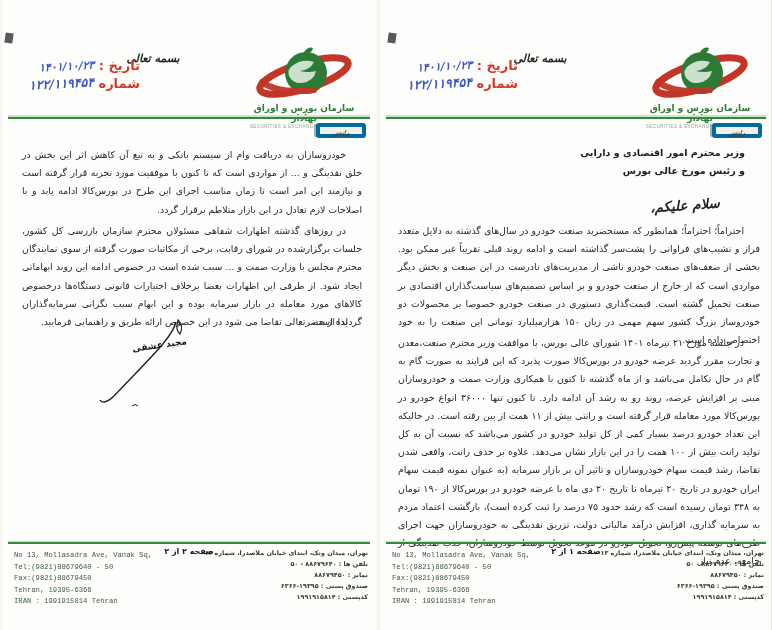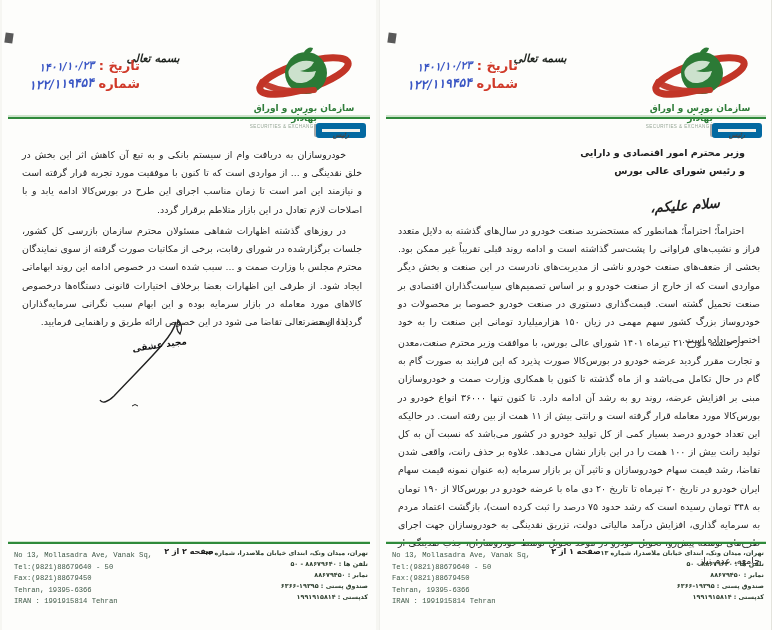--- a/index.html
+++ b/index.html
@@ -37,21 +37,21 @@
     transform:rotate(-3deg); display:inline-block; white-space:nowrap;
     font-family:"DejaVu Serif", serif;
   }
   .hdr-value.num { font-size:12.5px; }
   .hrule {
     position:absolute; top:115px; left:6px; right:6px; height:4px;
     background:linear-gradient(#cde4cb 0 45%, #2f8a3b 45% 100%);
   }
   .stamp {
     position:absolute; top:123px; right:10px; width:50px; height:15px;
-    background:#f1f1ec; border:6px solid #0369a1; border-radius:3px;
+    background:#f1f1ec; border:4px solid #0369a1; border-radius:3px;
     box-shadow:-3px 0 0 -1px #aaa;
     font-size:7px; font-style:italic; font-weight:bold; color:#444;
     text-align:center; line-height:13px; direction:rtl;
   }
   
   .recipient {
     position:absolute; top:144px; right:27px; direction:rtl; text-align:right;
     font-size:9.6px; font-weight:bold; color:#1e1e1e; line-height:17.5px;
   }
   .greeting {
@@ -185,21 +185,21 @@
       <span class="hdr-label">شماره</span>
       <span class="hdr-value num">۱۲۲/۱۱۹۴۵۴</span>
     </div>
   </div>
 
   <div class="hrule"></div>
   <div class="stamp">رئیس</div>
 
   <div class="recipient">
     <div>وزیر محترم امور اقتصادی و دارایی</div>
-    <div>و رئیس شورای عالی بورس</div>
+    <div>و رئیس مورخ عالی بورس</div>
   </div>
 
   <div class="greeting">سلام علیکم،</div>
 
   <div class="para" style="top:222px">احتراماً؛ احتراماً؛ همانطور که مستحضرید صنعت خودرو در سال‌های گذشته به دلایل متعدد فراز و نشیب‌های فراوانی را پشت‌سر گذاشته است و ادامه روند قبلی تقریباً غیر ممکن بود. بخشی از ضعف‌های صنعت خودرو ناشی از مدیریت‌های نادرست در این صنعت و بخش دیگر مواردی است که از خارج از صنعت خودرو و بر اساس تصمیم‌های سیاست‌گذاران اقتصادی بر صنعت تحمیل گشته است. قیمت‌گذاری دستوری در صنعت خودرو خصوصا بر محصولات دو خودروساز بزرگ کشور سهم مهمی در زیان ۱۵۰ هزارمیلیارد تومانی این صنعت را به خود اختصاص داده است.</div>
   <div class="para" style="top:334px">در جلسه مورخ ۲۱ تیرماه ۱۴۰۱ شورای عالی بورس، با موافقت وزیر محترم صنعت،معدن و تجارت مقرر گردید عرضه خودرو در بورس‌کالا صورت پذیرد که این فرایند به صورت گام به گام در حال تکامل می‌باشد و از ماه گذشته تا کنون با همکاری وزارت صمت و خودروسازان مبنی بر افزایش عرضه، روند رو به رشد آن ادامه دارد. تا کنون تنها ۳۶۰۰۰ انواع خودرو در بورس‌کالا مورد معامله قرار گرفته است و رانتی بیش از ۱۱ همت از بین رفته است. در حالیکه این تعداد خودرو درصد بسیار کمی از کل تولید خودرو در کشور می‌باشد که نسبت آن به کل تولید رانت بیش از ۱۰۰ همت را در این بازار نشان می‌دهد. علاوه بر حذف رانت، واقعی شدن تقاضا، رشد قیمت سهام خودروسازان و تاثیر آن بر بازار سرمایه (به عنوان نمونه قیمت سهام ایران خودرو در تاریخ ۲۰ تیرماه تا تاریخ ۲۰ دی ماه با عرضه خودرو در بورس‌کالا از ۱۹۰ تومان به ۳۴۸ تومان رسیده است که رشد حدود ۷۵ درصد را ثبت کرده است)، بازگشت اعتماد مردم به سرمایه گذاری، افزایش درآمد مالیاتی دولت، تزریق نقدینگی به خودروسازان جهت اجرای طرح‌های توسعه پیش‌رو، تحویل خودرو در موعد تحویل توسط خودروسازان، جذب نقدینگی از جامعه، عدم نیاز</div>
 
   <div class="frule"></div>
   <div class="footer-fa">
     <div>تهران، میدان ونک، ابتدای خیابان ملاصدرا، شماره ۱۳</div>

